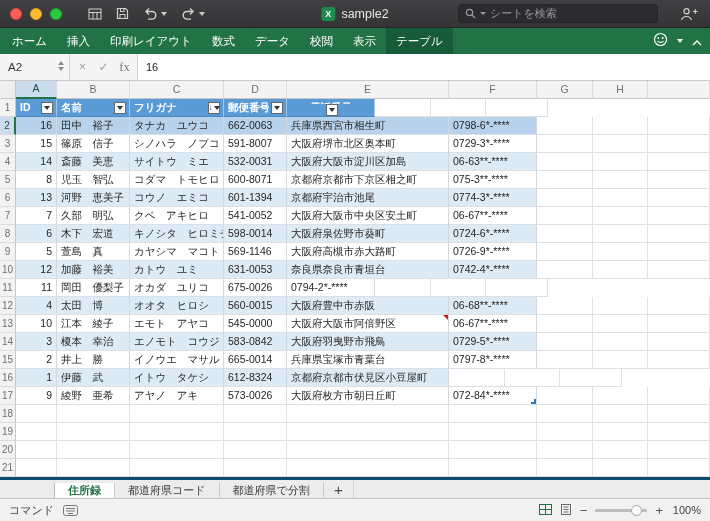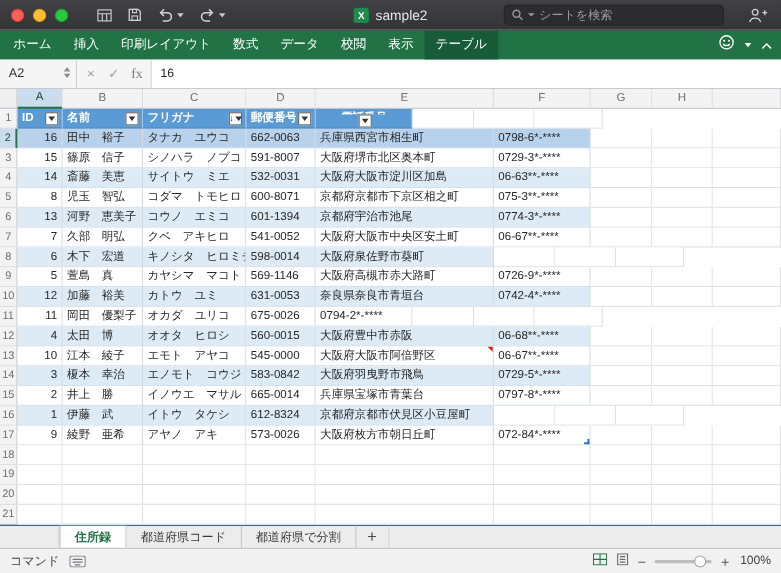--- a/index.html
+++ b/index.html
@@ -58,21 +58,21 @@
 .dcell.num{text-align:right;}
 .thead{background:#5b9bd5;color:#fff;font-weight:bold;display:flex;align-items:center;justify-content:space-between;border-right:1px solid rgba(255,255,255,.45);border-bottom:1px solid #4a8bc4;padding:0 3px 0 4px;}
 .thlab{overflow:hidden;white-space:nowrap;}
 .fb{flex:0 0 12px;width:12px;height:12px;background:#fdfdfd;border:1px solid #666;display:inline-flex;align-items:center;justify-content:center;margin-left:2px;}
 .fb .tri{width:0;height:0;border-left:3px solid transparent;border-right:3px solid transparent;border-top:4px solid #333;}
 .fb .sortArrow{font-size:8px;line-height:1;color:#333;margin-right:1px;font-weight:normal;}
 .cmark{position:absolute;top:0;right:0;width:0;height:0;border-left:5px solid transparent;border-top:5px solid #cc1f1a;}
 .thandle{position:absolute;right:0;bottom:0;width:5px;height:5px;border-right:2px solid #2e75b6;border-bottom:2px solid #2e75b6;}
 
 
-.stabs{flex:0 0 21px;background:#ececec;border-top:1px solid #0c4a6e;display:flex;font-size:11px;}
+.stabs{flex:0 0 21px;background:#ececec;border-top:3px solid #0c4a6e;display:flex;font-size:11px;align-items:flex-end;}
 .stab-spacer{width:54px;border-right:1px solid #d6d6d6;}
 #sheet-tabs{display:flex;}
 .stab{padding:0 13px;display:flex;align-items:center;color:#3a3a3a;border-right:1px solid #c9c9c9;white-space:nowrap;}
 .stab.active{background:#fff;color:#217346;font-weight:bold;border-left:1px solid #b9b9bb;}
 .stab-add{width:30px;display:flex;align-items:center;justify-content:center;color:#4a4a4a;font-size:15px;border-right:1px solid #d6d6d6;}
 .stab-rest{flex:1;}
 
 
 .sbar{flex:0 0 23px;background:#f1f1f2;border-top:1px solid #c4c4c6;display:flex;align-items:center;font-size:11px;color:#3f3f41;}
 .sleft{margin-left:9px;}
@@ -320,20 +320,21 @@
           <div class="c ecell" style="width: 55px;"></div>
           <div class="c ecell" style="width: 62px;"></div>
         </div>
         <div class="grow">
           <div class="rhdr">8</div>
           <div class="c dcell num band" style="width: 41px;">6</div>
           <div class="c dcell band" style="width: 73px;">木下　宏道</div>
           <div class="c dcell band" style="width: 94px;">キノシタ　ヒロミチ</div>
           <div class="c dcell band" style="width: 63px;">598-0014</div>
           <div class="c dcell band" style="width: 162px;">大阪府泉佐野市葵町</div>
+          <div class="c dcell band" style="width: 88px;">0724-6*-****</div>
           <div class="c ecell" style="width: 56px;"></div>
           <div class="c ecell" style="width: 55px;"></div>
           <div class="c ecell" style="width: 62px;"></div>
         </div>
         <div class="grow">
           <div class="rhdr">9</div>
           <div class="c dcell num" style="width: 41px;">5</div>
           <div class="c dcell" style="width: 73px;">萱島　真</div>
           <div class="c dcell" style="width: 94px;">カヤシマ　マコト</div>
           <div class="c dcell" style="width: 63px;">569-1146</div>

